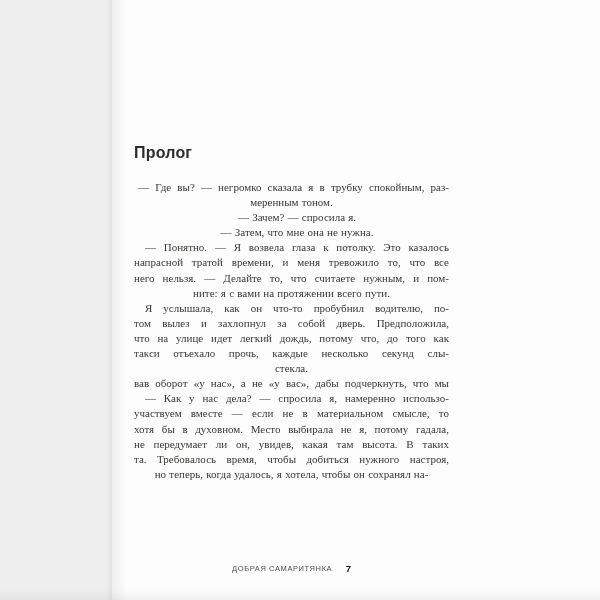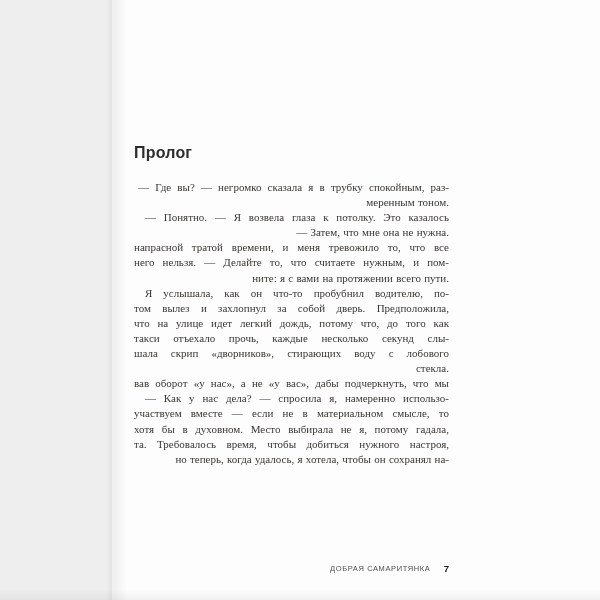--- a/index.html
+++ b/index.html
@@ -50,34 +50,34 @@
     color: #2d2d2d;
   }
   .body-text {
     color: #3a3734;
     font-size: 11px;
     line-height: 15.1px;
   }
   .line {
     height: 15.1px;
     overflow: hidden;
-    text-align: right;
+    text-align: center;
     word-spacing: 0.5px;
   }
   .line.just {
     text-align: justify;
     text-align-last: justify;
   }
   .line.indent { padding-left: 11px; }
   .line.indent-sm { padding-left: 4px; }
   .footer {
     position: absolute;
     left: 22px; top: 559px;
     width: 315px;
-    text-align: right;
+    text-align: center;
     font-family: "Liberation Sans", sans-serif;
     white-space: nowrap;
   }
   .running-title {
     font-size: 7.5px;
     letter-spacing: 0.6px;
     color: #4d4d4d;
     text-transform: uppercase;
     vertical-align: middle;
   }
@@ -95,35 +95,36 @@
 <div class="canvas">
   <div class="page">
     <div class="page-edge-shade"></div>
 
     <div class="content">
       <h1 class="chapter-heading">Пролог</h1>
 
       <div class="body-text" id="body-text">
           <div class="line just indent-sm">— Где вы? — негромко сказала я в трубку спокойным, раз-</div>
           <div class="line">меренным тоном.</div>
+          <div class="line indent">— Зачем? — спросила я.</div>
+          <div class="line indent">— Затем, что мне она не нужна.</div>
           <div class="line just indent">— Понятно. — Я возвела глаза к потолку. Это казалось</div>
-          <div class="line indent">— Затем, что мне она не нужна.</div>
           <div class="line just">напрасной тратой времени, и меня тревожило то, что все</div>
           <div class="line just">него нельзя. — Делайте то, что считаете нужным, и пом-</div>
           <div class="line">ните: я с вами на протяжении всего пути.</div>
           <div class="line just indent">Я услышала, как он что-то пробубнил водителю, по-</div>
           <div class="line just">том вылез и захлопнул за собой дверь. Предположила,</div>
           <div class="line just">что на улице идет легкий дождь, потому что, до того как</div>
           <div class="line just">такси отъехало прочь, каждые несколько секунд слы-</div>
-          <div class="line just">шала скрип «дворников», стирающих воду с лобового</div>
           <div class="line">стекла.</div>
           <div class="line just">вав оборот «у нас», а не «у вас», дабы подчеркнуть, что мы</div>
           <div class="line just indent">— Как у нас дела? — спросила я, намеренно использо-</div>
           <div class="line just">участвуем вместе — если не в материальном смысле, то</div>
           <div class="line just">хотя бы в духовном. Место выбирала не я, потому гадала,</div>
+          <div class="line just">не передумает ли он, увидев, какая там высота. В таких</div>
           <div class="line just">та. Требовалось время, чтобы добиться нужного настроя,</div>
           <div class="line">но теперь, когда удалось, я хотела, чтобы он сохранял на-</div>
         </div>
     </div>
 
     <div class="footer">
       <span class="running-title">ДОБРАЯ САМАРИТЯНКА</span>
       <span class="pagenum">7</span>
     </div>
   </div>

